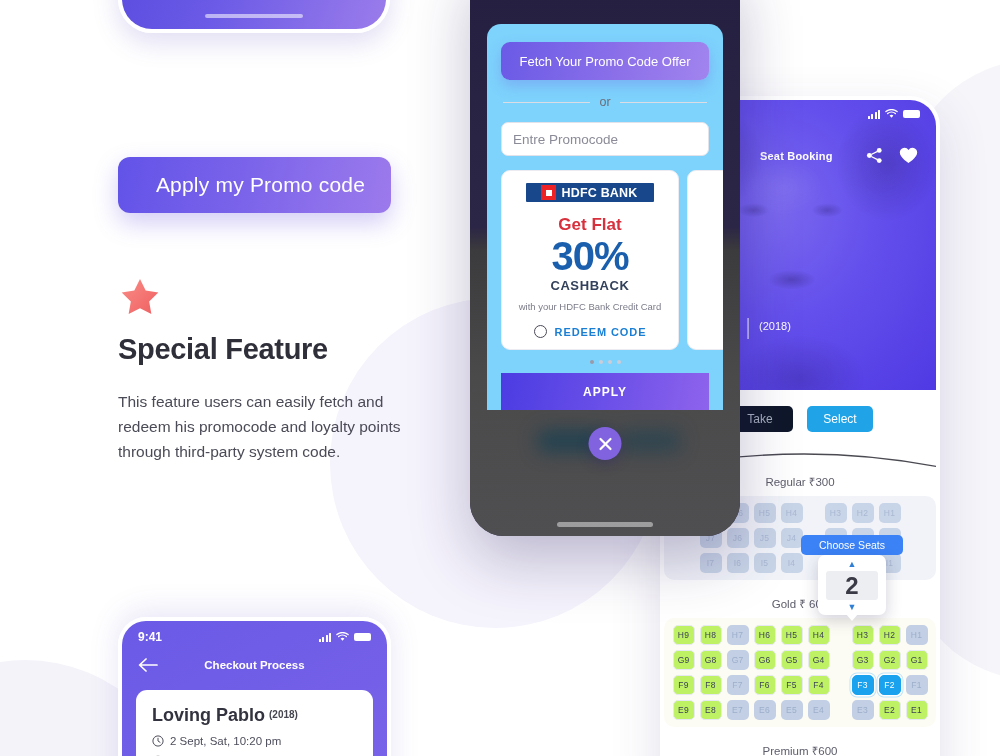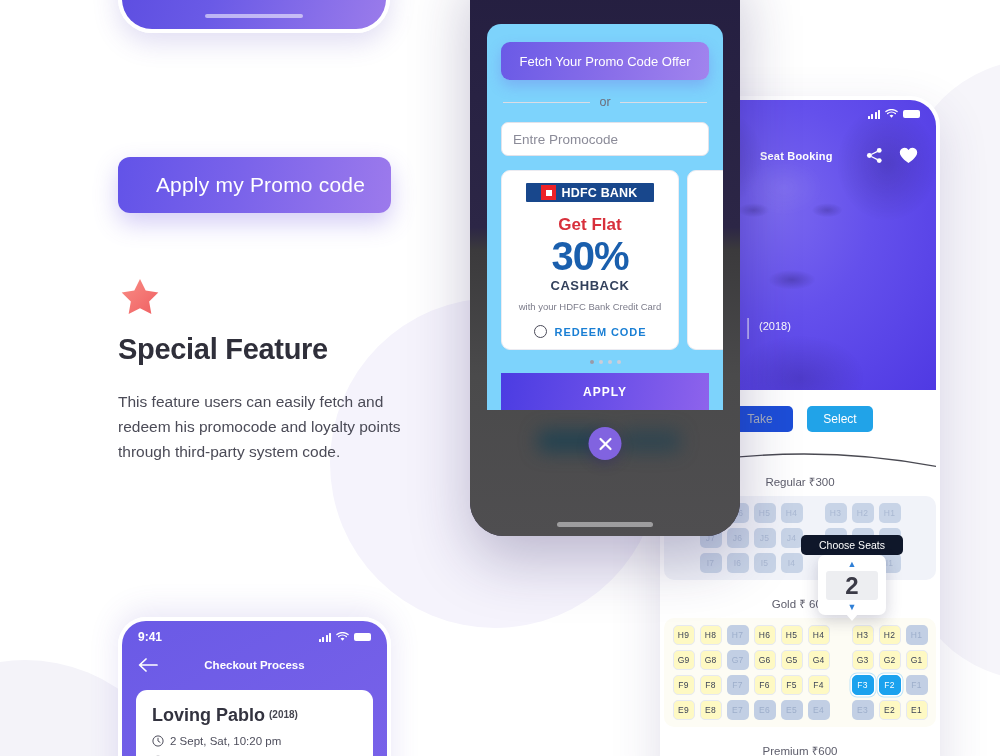--- a/index.html
+++ b/index.html
@@ -195,49 +195,49 @@
   .hero-title-wrap { position:absolute; left: 18px; bottom: 30px; }
   #movie-title { color:#fff; font-size: 22px; font-weight: 500; }
   #movie-title .yr { font-size: 11px; vertical-align: 4px; margin-left: 6px; }
   #movie-title .sep { opacity:.55; margin: 0 2px 0 7px; font-weight:300; }
   #movie-time { color:#f0ecff; font-size: 13px; margin-top: 5px; }
 
   .ticket-ctrl { display:flex; align-items:center; justify-content:center; gap: 14px;
                  padding: 16px 0 8px; background:#fff; }
   .ticket-ctrl .pill { width: 66px; height: 26px; border-radius:5px; border:none;
                        font-size: 12px; cursor:pointer; }
-  #btn-take  { background:#1d4ed8; color:#a8b0c0; }
+  #btn-take  { background:#0f172a; color:#a8b0c0; }
   #btn-select{ background:#21a3e8; color:#fff; }
 
   .screen-curve { height: 32px; position:relative; overflow:hidden; }
   .screen-curve svg { position:absolute; left: 0; top: 0; }
 
   .zone { padding-top: 2px; }
   .zone-label { text-align:center; font-size: 11.5px; color:#5d5d6b; margin-bottom: 7px; }
   .seat-grid { display:flex; flex-direction:column; gap: 5px; align-items:center;
                border-radius: 10px; padding: 7px 6px; }
   .zone-regular .seat-grid { background:#f1f3f9; }
   .zone-gold .seat-grid   { background:#fdfcf4; }
   .seat-row { display:flex; gap: 5px; align-items:center; }
   .seat-row .gap { width: 12px; }
   .seat {
     width: 22px; height: 20px; border-radius: 5px;
     font-size: 8.5px; display:flex; align-items:center; justify-content:center;
     letter-spacing:.2px; cursor:pointer; user-select:none;
   }
-  .seat.avail  { background:#fef9c3; border:1px solid #e6e9f1; color:#3c4356; }
+  .seat.avail  { background:#bef264; border:1px solid #e6e9f1; color:#3c4356; }
   .seat.taken  { background:#c2cfe4; color:#9daecb; }
   .seat.sel    { background:#1ba2ee; color:#fff; border:1px solid #1ba2ee;
                  box-shadow: 0 0 0 1.5px #fff, 0 0 0 2.5px #bfe4f8; }
   .zone-regular .seat { background:#c8d4e7; color:#a9b8d2; border:none; }
 
   
   #seat-stepper { position:absolute; left: 818px; top: 535px; z-index: 20; width: 68px; }
   #stepper-label {
-    background:#0f172a; color:#fff; font-size: 10.5px; border-radius: 5px;
+    background:#3b82f6; color:#fff; font-size: 10.5px; border-radius: 5px;
     padding: 4px 8px; text-align:center; white-space:nowrap;
     margin-left: -17px; width: 102px;
   }
   #stepper-body {
     background:#fff; border-radius: 7px; padding: 4px 0 3px; text-align:center;
     box-shadow: 0 5px 16px rgba(40,40,80,.22); position:relative;
   }
   #stepper-body .arw { color:#2f7fd6; font-size: 9px; line-height: 10px; }
   #stepper-value {
     background:#edeef1; margin: 2px 8px; border-radius:3px;

